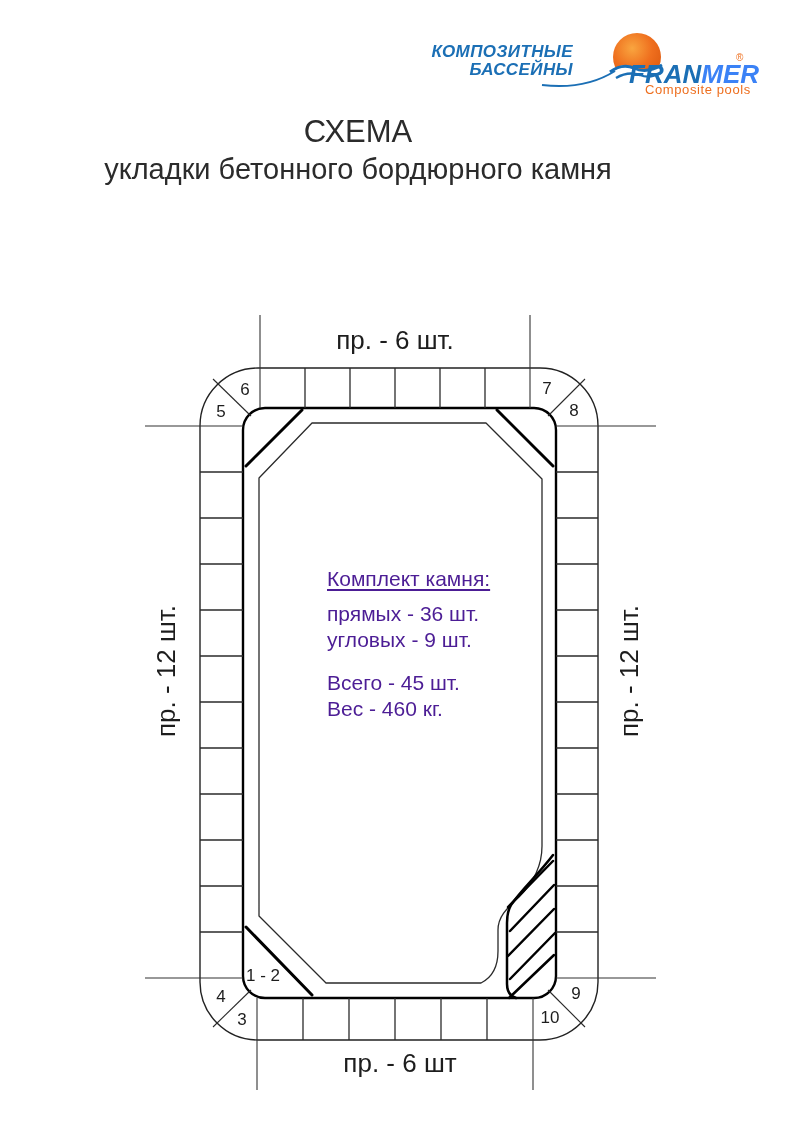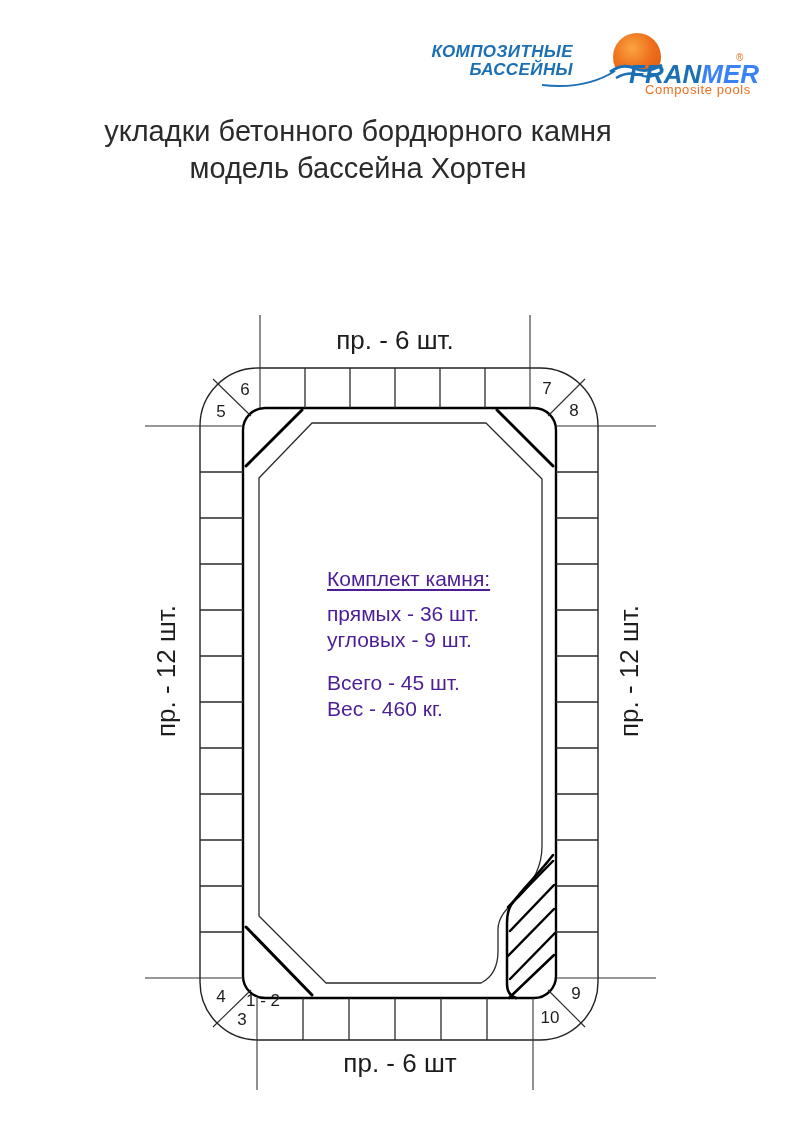--- a/index.html
+++ b/index.html
@@ -65,22 +65,22 @@
       <path d="M 166,50 Q 178,43 190,47 Q 200,51 210,45" fill="none" stroke="#1b6fb5" stroke-width="2.4"></path>
       <path d="M 92,57 Q 135,62 165,43" fill="none" stroke="#1b6fb5" stroke-width="2"></path>
     </g>
   </svg>
 
   <div class="wordmark"><span class="p1">FRAN</span><span class="p2">MER</span></div>
   <div class="regmark">®</div>
   <div class="tagline">Composite pools</div>
 
   <div class="title-block">
+    <div class="title-l1">СХЕМА</div>
     <div class="title-l2">укладки бетонного бордюрного камня</div>
-    <div class="title-l3">модель бассейна Хортен</div>
   </div>
 
   <svg style="position:absolute;left:0;top:0;" width="800" height="1131" viewBox="0 0 800 1131" fill="none" stroke-linecap="butt">
 
     <rect x="200" y="368" width="398" height="672" rx="58" stroke="#222" stroke-width="1.4"></rect>
     <rect x="243" y="408" width="313" height="590" rx="22" stroke="#000" stroke-width="2.4"></rect>
 
     <g stroke="#333" stroke-width="1.1">
       <line x1="260" y1="315" x2="260" y2="408"></line>
       <line x1="530" y1="315" x2="530" y2="408"></line>
@@ -172,21 +172,21 @@
   <div class="edge-label vert" style="left:629px;top:671px;">пр. - 12 шт.</div>
 
   <div class="num" style="left:221px;top:412px;">5</div>
   <div class="num" style="left:245px;top:390px;">6</div>
   <div class="num" style="left:547px;top:389px;">7</div>
   <div class="num" style="left:574px;top:411px;">8</div>
   <div class="num" style="left:221px;top:997px;">4</div>
   <div class="num" style="left:242px;top:1020px;">3</div>
   <div class="num" style="left:576px;top:994px;">9</div>
   <div class="num" style="left:550px;top:1018px;">10</div>
-  <div class="num" style="left:263px;top:976px;margin-top:25px;">1 - 2</div>
+  <div class="num" style="left:263px;top:976px;">1 - 2</div>
 
   <div class="kit">
     <div class="kit-heading">Комплект камня:</div>
     <div>прямых -  36 шт.</div>
     <div>угловых - 9 шт.</div>
     <div class="kit-total">Всего - 45 шт.</div>
     <div>Вес -  460 кг.</div>
   </div>
 
 </div>

